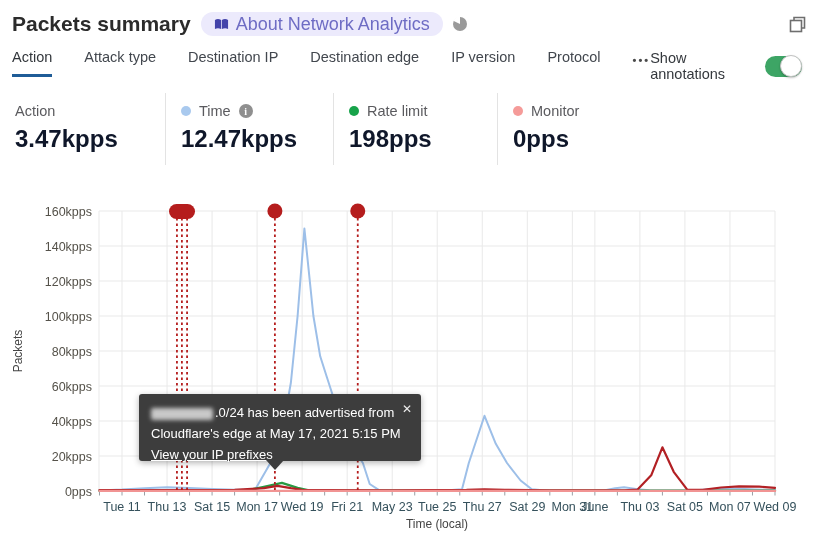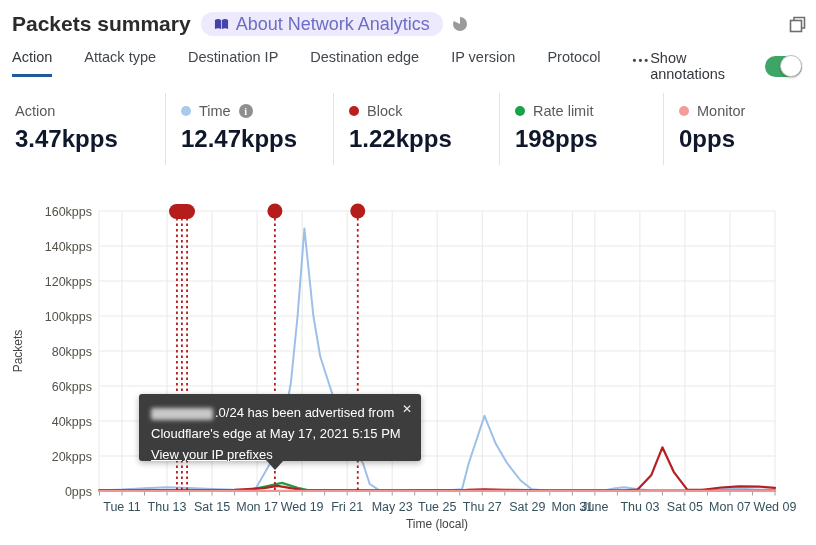--- a/index.html
+++ b/index.html
@@ -120,27 +120,20 @@
         </div>
         <div class="stat-value">3.47kpps</div>
       </div>
       <div class="stat" style="width: 168px;">
         <div class="stat-label-row">
           <span class="dot" style="background: rgb(169, 201, 238);"></span>
           <span class="stat-label">Time</span>
           <span class="info-icon">i</span>
         </div>
         <div class="stat-value">12.47kpps</div>
-      </div>
-      <div class="stat" style="width: 166px;">
-        <div class="stat-label-row">
-          <span class="dot" style="background: rgb(187, 31, 31);"></span>
-          <span class="stat-label">Block</span>
-        </div>
-        <div class="stat-value">1.22kpps</div>
       </div>
       <div class="stat" style="width: 164px;">
         <div class="stat-label-row">
           <span class="dot" style="background: rgb(23, 163, 74);"></span>
           <span class="stat-label">Rate limit</span>
         </div>
         <div class="stat-value">198pps</div>
       </div>
       <div class="stat" style="width: 150px;">
         <div class="stat-label-row">

